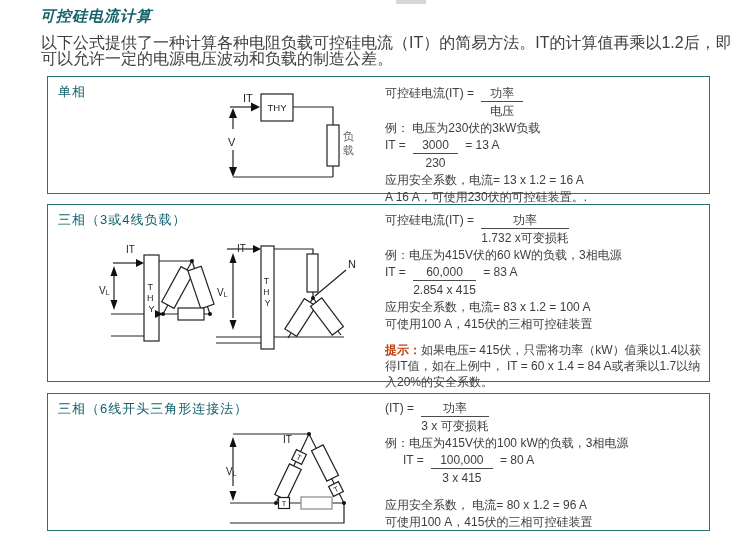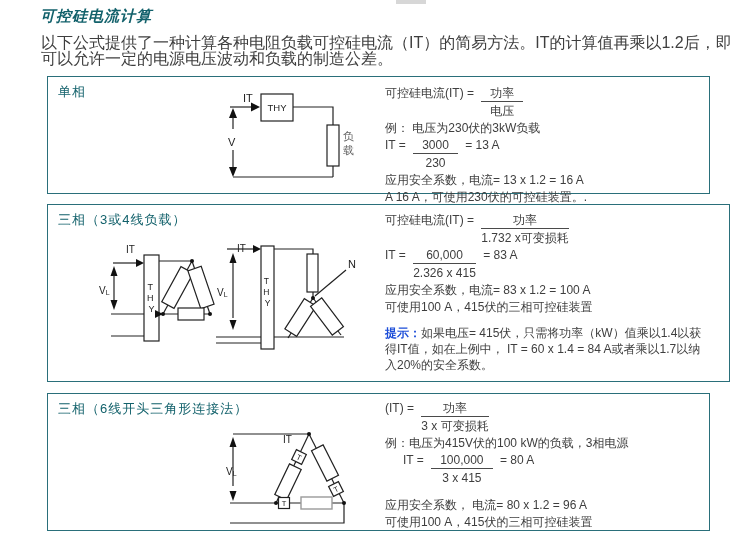--- a/index.html
+++ b/index.html
@@ -3,31 +3,31 @@
 <meta charset="utf-8">
 <style>
   html,body{margin:0;padding:0;background:#fff;}
   .page{position:relative;width:754px;height:541px;background:#fff;overflow:hidden;
         font-family:"Liberation Sans",sans-serif;color:#3c3c3c;}
   .crop-frag{position:absolute;left:396px;top:0;width:30px;height:4px;background:#c2c2c2;opacity:.65;}
   .title{position:absolute;left:40px;top:7px;font-size:15px;font-weight:bold;color:#12616b;letter-spacing:1px;font-style:italic;}
   .intro{position:absolute;left:41px;top:35px;width:706px;font-size:16px;line-height:16px;color:#3e3e3e;}
   .panel{position:absolute;left:47px;width:661px;border:1px solid #2a6f7a;background:#fff;}
   .p1{top:76px;height:116px;}
-  .p2{top:204px;height:176px;padding-left:20px;}
+  .p2{top:204px;height:176px;}
   .p3{top:393px;height:136px;}
   .panel-heading{position:absolute;left:10px;top:6px;font-size:13px;font-weight:normal;color:#12616b;letter-spacing:1px;}
   .col{position:absolute;left:337px;width:322px;font-size:12px;line-height:14px;color:#3e3e3e;}
   .c1{top:9px;}.c2{top:8px;}.c3{top:7px;}
   .row{margin:0 0 3px 0;white-space:nowrap;}
   .frac{display:inline-block;vertical-align:top;text-align:center;margin:0 4px;line-height:14px;}
   .frac .num{display:block;padding:0 9px 1px 9px;border-bottom:1px solid #4a4a4a;}
   .frac .den{display:block;padding-top:2px;text-align:center;}
   .tip{margin-top:11px;white-space:normal;line-height:16px;}
-  .tip b{color:#1d4ed8;text-align:right;}
+  .tip b{color:#c2410c;text-align:right;}
   .indent{margin-left:18px;}
   .gap-top{margin-top:13px;}
   .diagram{position:absolute;}
   .d1{left:178px;top:12px;}
   .d2{left:48px;top:33px;}
   .d3{left:178px;top:33px;}
   svg{overflow:visible;}
   svg text{font-family:"Liberation Sans",sans-serif;fill:#222;}
   svg .wire{stroke:#222;stroke-width:1.2;fill:none;}
   svg .comp{fill:#fff;stroke:#222;stroke-width:1.2;}
@@ -154,25 +154,26 @@
     </svg>
 
     <div class="col c2">
       <div class="row">
         <span>可控硅电流(IT) =</span>
         <span class="frac">
           <span class="num">功率</span>
           <span class="den">1.732 x可变损耗</span>
         </span>
       </div>
+      <div class="row">例：电压为415V伏的60 kW的负载，3相电源</div>
       <div class="row">
         <span>IT =</span>
         <span class="frac">
           <span class="num">60,000</span>
-          <span class="den">2.326 x 415</span>
+          <span class="den">2.854 x 415</span>
         </span>
         <span>= 83 A</span>
       </div>
       <div class="row">应用安全系数，电流= 83 x 1.2 = 100 A</div>
       <div class="row">可使用100 A，415伏的三相可控硅装置</div>
       <div class="tip"><b>提示：</b><span>如果电压= 415伏，只需将功率（kW）值乘以1.4以获得IT值，如在上例中， IT = 60 x 1.4 = 84 A或者乘以1.7以纳入20%的安全系数。</span></div>
     </div>
   </div>
 
   <div class="panel p3">

